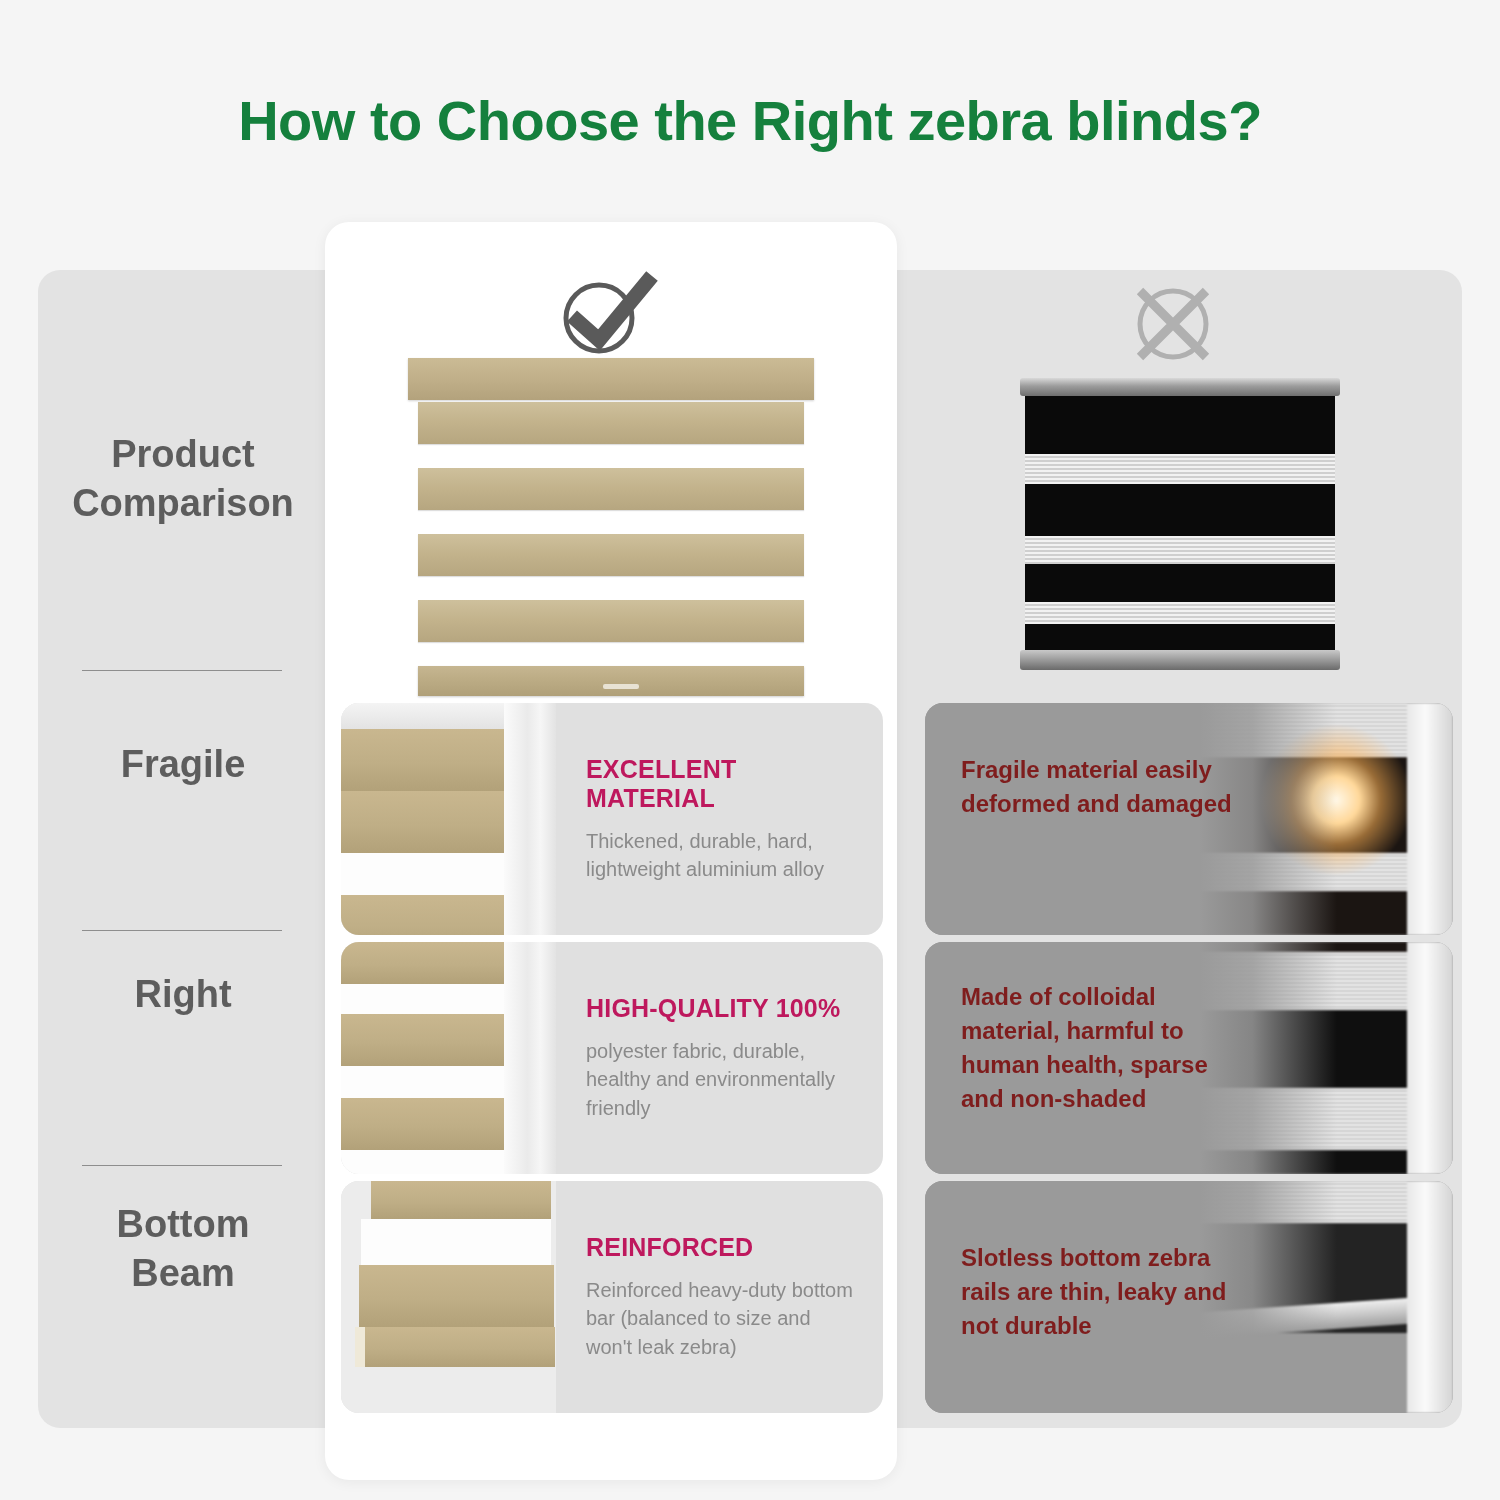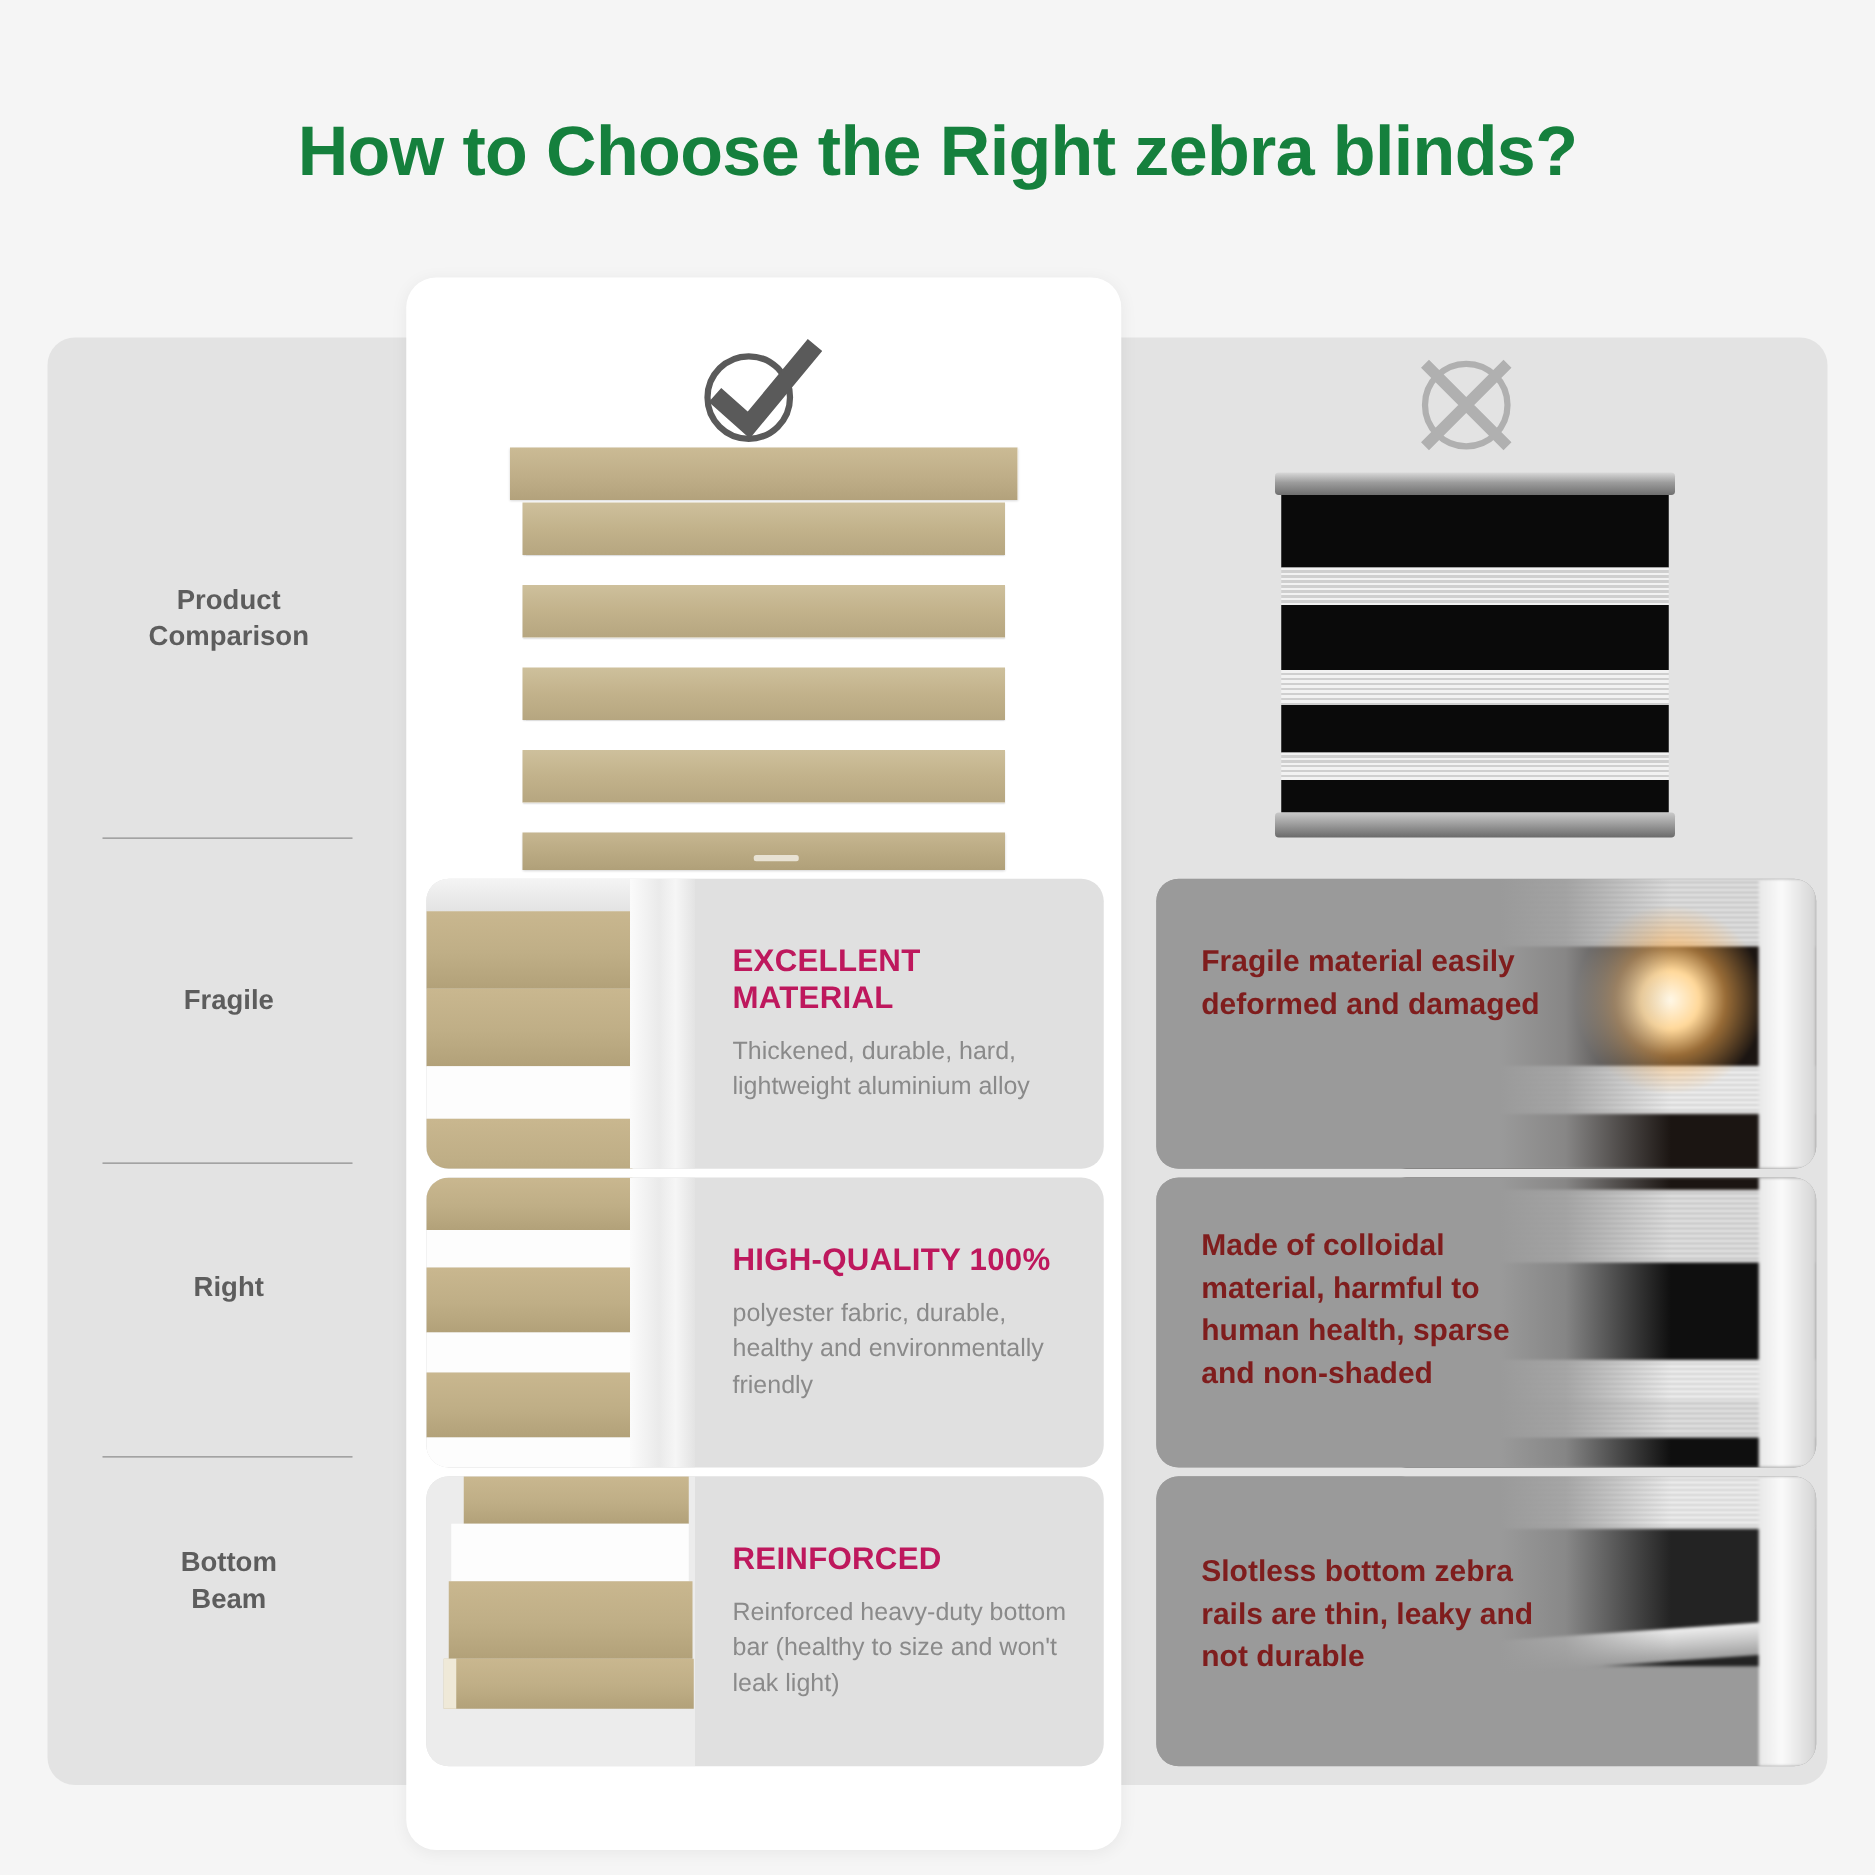--- a/index.html
+++ b/index.html
@@ -34,25 +34,25 @@
 
   
   .sidebar{
     position:absolute;
     left:38px; top:270px;
     width:290px; height:1158px;
   }
   .side-row{
     position:absolute;
     left:0; width:290px;
-    display:flex;align-items:center;justify-content:center;
+    display:flex;justify-content:center;
     text-align:center;
     color:#5d5d5d;
     font-weight:bold;
-    font-size:22px;
+    font-size:38px;
     line-height:1.3;
   }
   .side-row.r0{top:160px;height:130px;}
   .side-row.r1{top:470px;height:120px;}
   .side-row.r2{top:700px;height:120px;}
   .side-row.r3{top:930px;height:130px;}
   .side-div{
     position:absolute;
     left:44px;width:200px;height:1px;background:#8e8e8e;
   }
@@ -351,21 +351,21 @@
     <div class="zb">
       <div class="band beige" style="left:30px;top:0px;height:38px;width:180px;"></div>
       <div class="band white" style="left:20px;top:38px;height:46px;width:190px;"></div>
       <div class="band beige" style="left:18px;top:84px;height:62px;width:195px;"></div>
       <div class="band beige" style="left:14px;top:146px;height:40px;width:200px;"></div>
       <div style="position:absolute;left:14px;top:146px;width:10px;height:40px;background:#efe9d8;"></div>
     </div>
   </div>
   <div class="card-txt">
     <p class="card-title">REINFORCED</p>
-    <p class="card-body">Reinforced heavy-duty bottom bar (healthy to size and won't leak light)</p>
+    <p class="card-body">Reinforced heavy-duty bottom bar (balanced to size and won't leak zebra)</p>
   </div>
 </div>
 
 <div class="card right row2">
   <div class="r-img">
     <div class="ri">
       <div class="lite" style="top:0px;height:42px;"></div>
       <div class="blackblind" style="left:8px;top:42px;right:30px;height:110px;"></div>
       <div class="botrail" style="left:4px;top:126px;right:24px;height:26px;transform:rotate(-4deg);"></div>
       <div class="winframe"></div>

